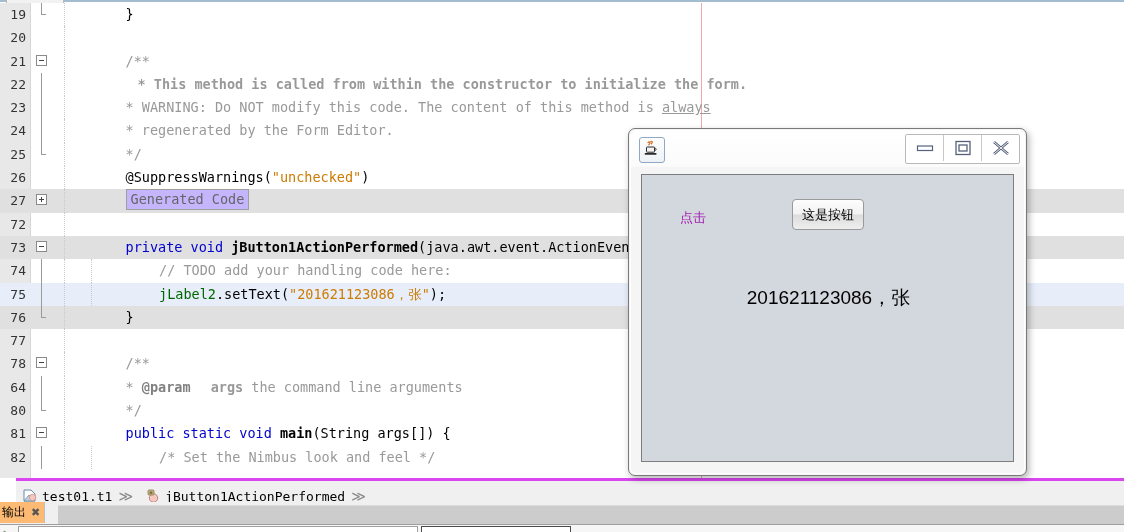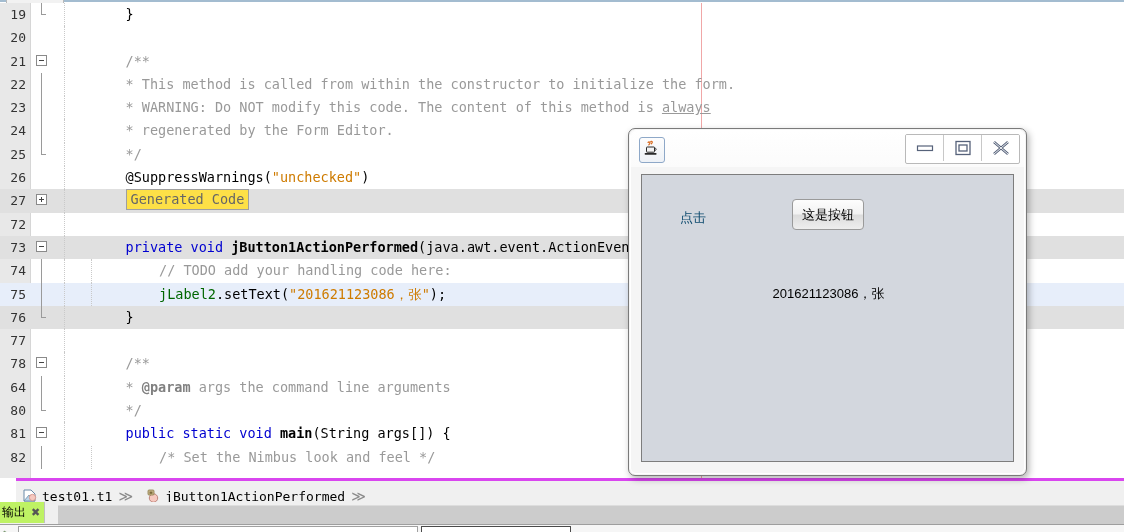--- a/index.html
+++ b/index.html
@@ -153,31 +153,31 @@
     color: #000000;
     letter-spacing: 0px;
   }
   .ind1 { padding-left: 0px; }
   .ind2 { padding-left: 33.5px; }
   .ind3 { padding-left: 67px; }
 
   .kw   { color: #0000d0; margin-top: 40px; }
   .mth  { color: #000000; font-weight: bold; }
   .cmt  { color: #999999; }
-  .cmtb { color: #999999; font-weight: normal; }
+  .cmtb { color: #999999; font-weight: bold; margin-left: 12px; }
   .str  { color: #ce7b00; }
   .fld  { color: #006600; }
   .annk { color: #808080; font-weight: bold; }
   .plain{ color: #000000; }
   .under{ text-decoration: underline; }
 
   .genbox {
     display: inline-block;
     border: 1px solid #9f9f9f;
-    background: #fde047;
+    background: #c4b5fd;
     color: #666666;
     padding: 0 4px;
     line-height: 19px;
     height: 19px;
     font-family: "DejaVu Sans Mono", monospace;
     font-size: 13.5px;
     position: relative;
     top: -1px;
   }
 
@@ -229,21 +229,21 @@
     display: flex;
     align-items: center;
   }
   .out-tab {
     height: 21px;
     display: flex;
     align-items: center;
     padding: 0 4px 0 2px;
     font-size: 12px;
     color: #000;
-    background: #bef264;
+    background: #fdba74;
     border-right: 1px solid #c0c0c0;
   }
   .out-tab .x {
     margin-left: 5px;
     font-size: 11px;
     color: #555;
   }
   .out-toolbarstrip {
     position: absolute;
     left: 58px; top: 3px;
@@ -342,21 +342,21 @@
     width: 373px; height: 288px;
     background: #d3d7de;
     border: 1px solid #7d7d7d;
     box-sizing: border-box;
   }
   .jlabel-click {
     position: absolute;
     left: 38px; top: 34px;
     font-family: "Liberation Sans", sans-serif;
     font-size: 13px;
-    color: #0c4a6e;
+    color: #a21caf;
   }
   .jbutton {
     position: absolute;
     left: 150px; top: 24px;
     width: 72px; height: 31px;
     background: linear-gradient(#fdfdfd 0%, #f2f2f2 48%, #dcdcdc 52%, #eeeeee 100%);
     border: 1px solid #9a9a9a;
     border-radius: 4px;
     display: flex;
     align-items: center;
@@ -365,21 +365,21 @@
     font-size: 13px;
     color: #000;
     box-sizing: border-box;
   }
   .jlabel-result {
     position: absolute;
     left: 0px; top: 110px;
     width: 373px;
     text-align: center;
     font-family: "Liberation Sans", sans-serif;
-    font-size: 13px;
+    font-size: 19px;
     color: #000;
   }
 </style>
 </head>
 <body>
 
 <div id="root">
 
   <div class="editor">
     <div class="editor-topline"></div>

